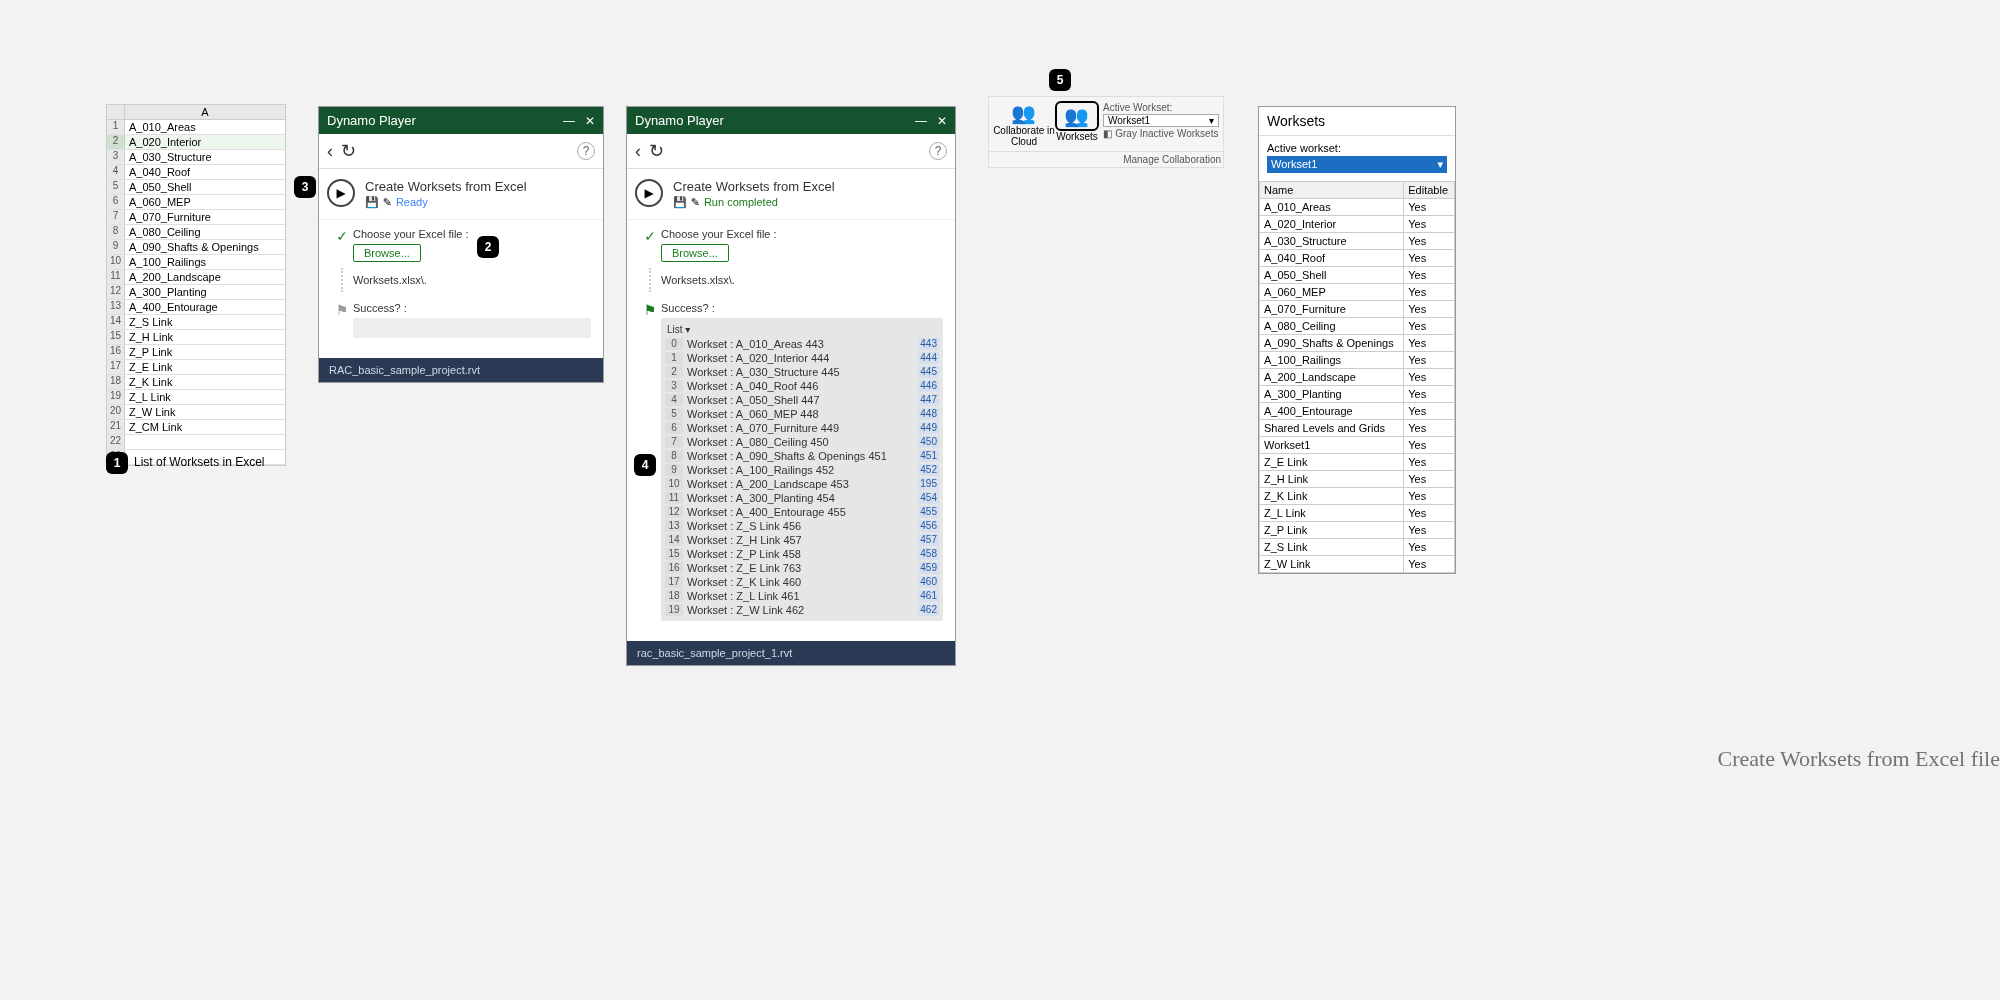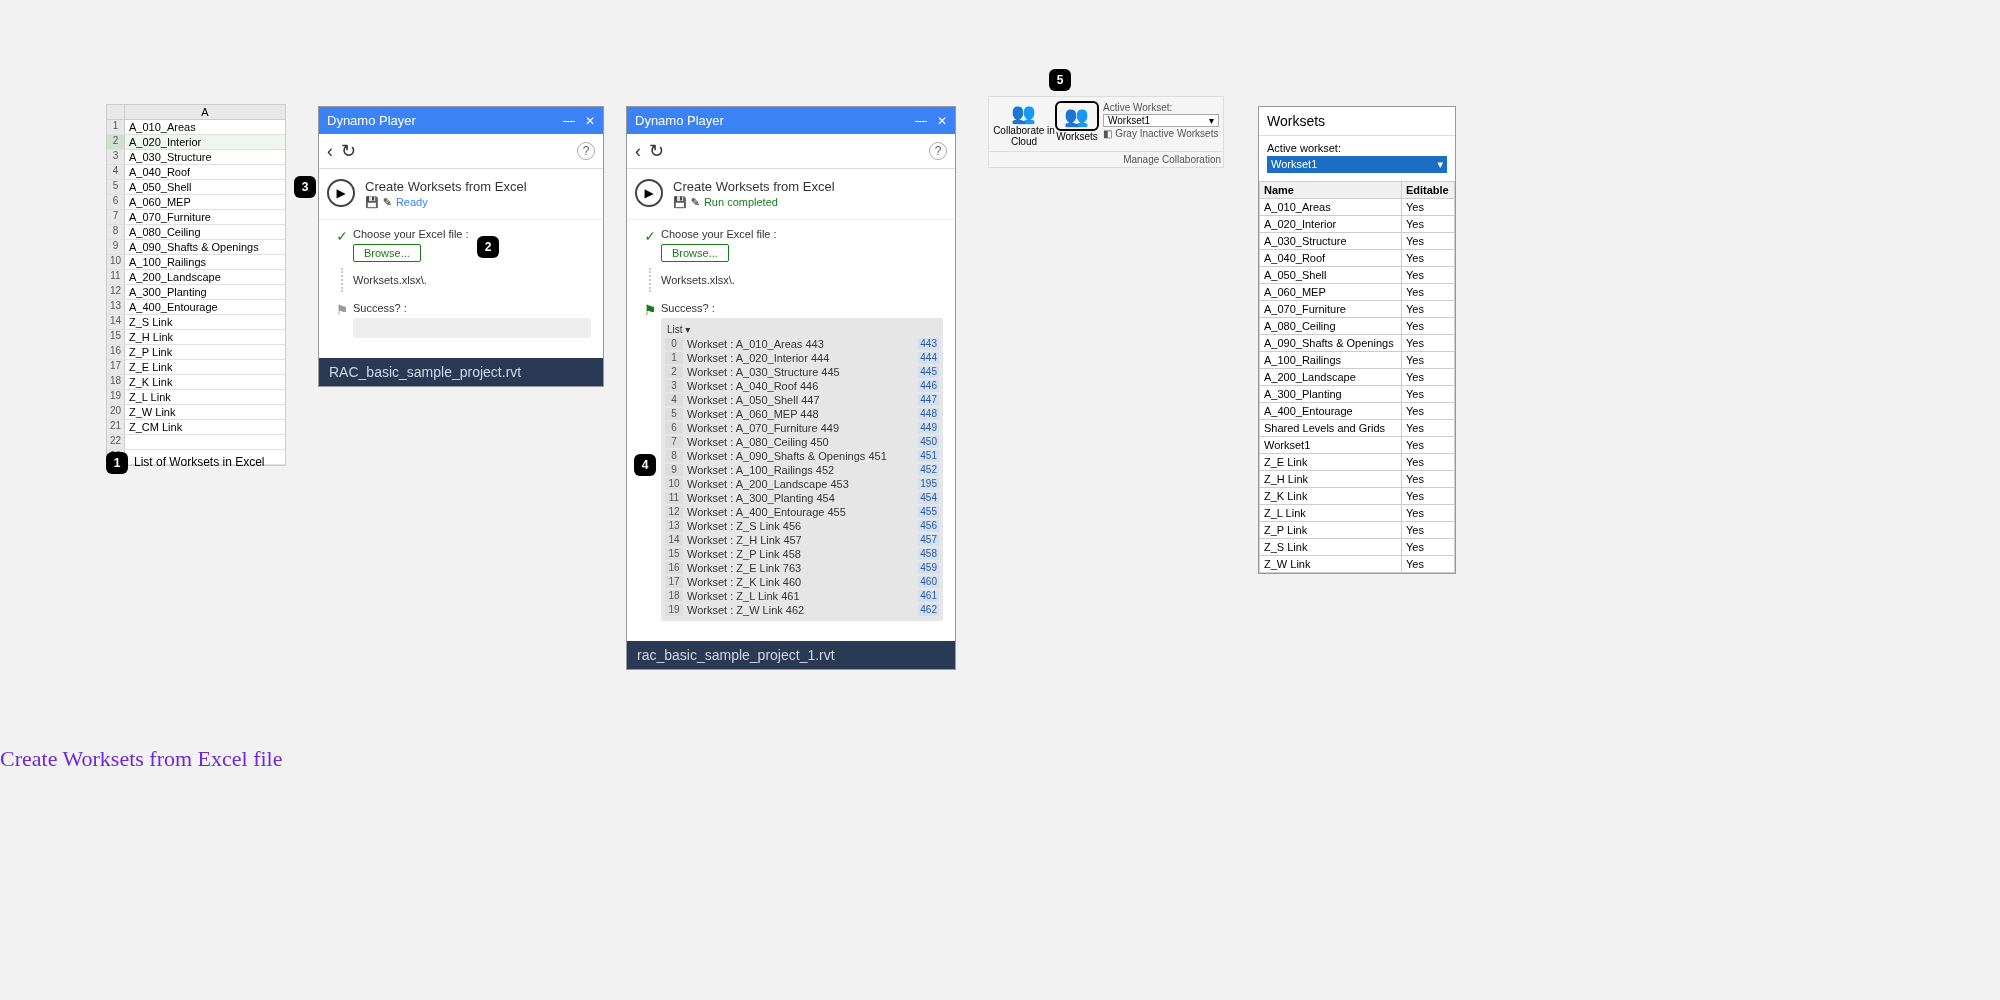--- a/index.html
+++ b/index.html
@@ -14,21 +14,21 @@
 .excel .rn{width:18px;background:#e8e8e8;border-right:1px solid #ccc;text-align:center;color:#555;font-size:10px}
 .excel .cell{flex:1;padding:0 4px;height:14px;line-height:14px}
 .excel .sel .rn{background:#d0e0d0}
 .excel .sel .cell{background:#eef7ee}
 .badge1{left:106px;top:452px}
 .caption1{position:absolute;left:134px;top:455px;font-weight:400;font-size:12px}
 
 .dyn{position:absolute;background:#fff;border:1px solid #999;font-size:12px}
 .dyn1{left:318px;top:106px;width:286px}
 .dyn2{left:626px;top:106px;width:330px}
-.dyn .titlebar{background:#3b82f6;color:#fff;padding:6px 8px;display:flex;align-items:flex-end;font-size:13px}
+.dyn .titlebar{background:#14532d;color:#fff;padding:6px 8px;display:flex;align-items:flex-end;font-size:13px}
 .dyn .titlebar .sp{flex:1}
 .dyn .wico{margin-left:10px;font-size:12px;cursor:default}
 .dyn .toolbar{display:flex;align-items:center;padding:6px 8px;border-bottom:1px solid #ddd}
 .dyn .tbtn{font-size:18px;margin-right:8px;color:#333}
 .dyn .help{margin-left:auto;border:1px solid #aaa;border-radius:50%;width:18px;height:18px;text-align:center;line-height:16px;font-size:12px;color:#666}
 .dyn .script{display:flex;padding:10px 8px;border-bottom:1px solid #eee;align-items:flex-start}
 .playbtn{width:28px;height:28px;border:2px solid #444;border-radius:50%;display:flex;align-items:center;justify-content:center;margin-right:10px;font-size:12px}
 .script .meta{flex:1}
 .script .name{font-size:13px;color:#333}
 .script .status{font-size:11px;margin-top:2px}
@@ -44,21 +44,21 @@
 .lbl{font-size:11px;color:#333;margin-bottom:4px}
 .browse{border:1px solid #1a7a1a;color:#1a7a1a;background:#fff;padding:2px 10px;font-size:11px;border-radius:2px}
 .fn{font-size:11px;color:#333;margin-top:6px;margin-bottom:10px}
 .outbox{background:#eee;height:20px;border-radius:2px}
 .listbox{background:#e6e6e6;border-radius:2px;padding:4px;font-size:11px}
 .listhead{font-size:10px;padding:2px;color:#333}
 .lrow{display:flex;padding:1px 0}
 .lrow .idx{background:#ddd;width:18px;text-align:center;color:#555;font-size:10px;margin-right:4px}
 .lrow .txt{flex:1;color:#333}
 .lrow .id2{color:#2b5aa0;background:#d5e0ef;padding:0 2px;margin-left:3px;font-size:10px}
-.dyn .footer{background:#2b3a54;color:#cfd8e3;padding:6px 10px;font-size:14px}
+.dyn .footer{background:#2b3a54;color:#cfd8e3;padding:6px 10px;font-size:11px}
 .dotline{width:22px;display:flex;flex-direction:column;align-items:center}
 .dotline::before{content:"";border-left:2px dotted #ccc;height:24px}
 .badge2{left:477px;top:236px}
 .badge3{left:294px;top:176px}
 .badge4{left:634px;top:454px}
 
 .ribbon{position:absolute;left:988px;top:96px;width:236px;background:#f5f5f5;border:1px solid #ddd;font-size:10px}
 .ribbon .grid{display:flex;padding:4px}
 .ribbon .col1{width:62px;text-align:center}
 .ribbon .col1 .ricon{font-size:20px;color:#666}
@@ -72,23 +72,23 @@
 .ribbon .foot{text-align:right;padding:2px;color:#555;border-top:1px solid #ddd}
 .badge5{left:1049px;top:69px}
 
 .wsd{position:absolute;left:1258px;top:106px;width:198px;background:#fff;border:1px solid #999;font-size:12px}
 .wsd .hd{padding:6px 8px;font-size:14px;border-bottom:1px solid #ddd}
 .wsd .awl{padding:6px 8px 2px 8px;font-size:11px}
 .wsd .awsel{margin:0 8px 8px 8px;background:#1b6ec2;color:#fff;padding:2px 4px;display:flex;font-size:11px}
 .wsd .awsel .sp{flex:1}
 .wsd table{width:100%;border-collapse:collapse;font-size:11px}
 .wsd th,.wsd td{border:1px solid #ccc;padding:2px 4px;text-align:left}
-.wsd th{background:#f0f0f0;font-weight:700}
-
-.maincap{position:absolute;left:0;right:0;top:746px;text-align:left;font-size:22px;color:#6d28d9;font-family:Georgia,serif}
+.wsd th{background:#f0f0f0;font-weight:400}
+
+.maincap{position:absolute;left:0;right:0;top:746px;text-align:right;font-size:22px;color:#737373;font-family:Georgia,serif}
 </style>
 </head>
 <body>
 
 <div class="excel">
   <div class="colhead">
     <div class="rh"></div>
     <div class="ch">A</div>
   </div>
   <div id="excel-rows">

